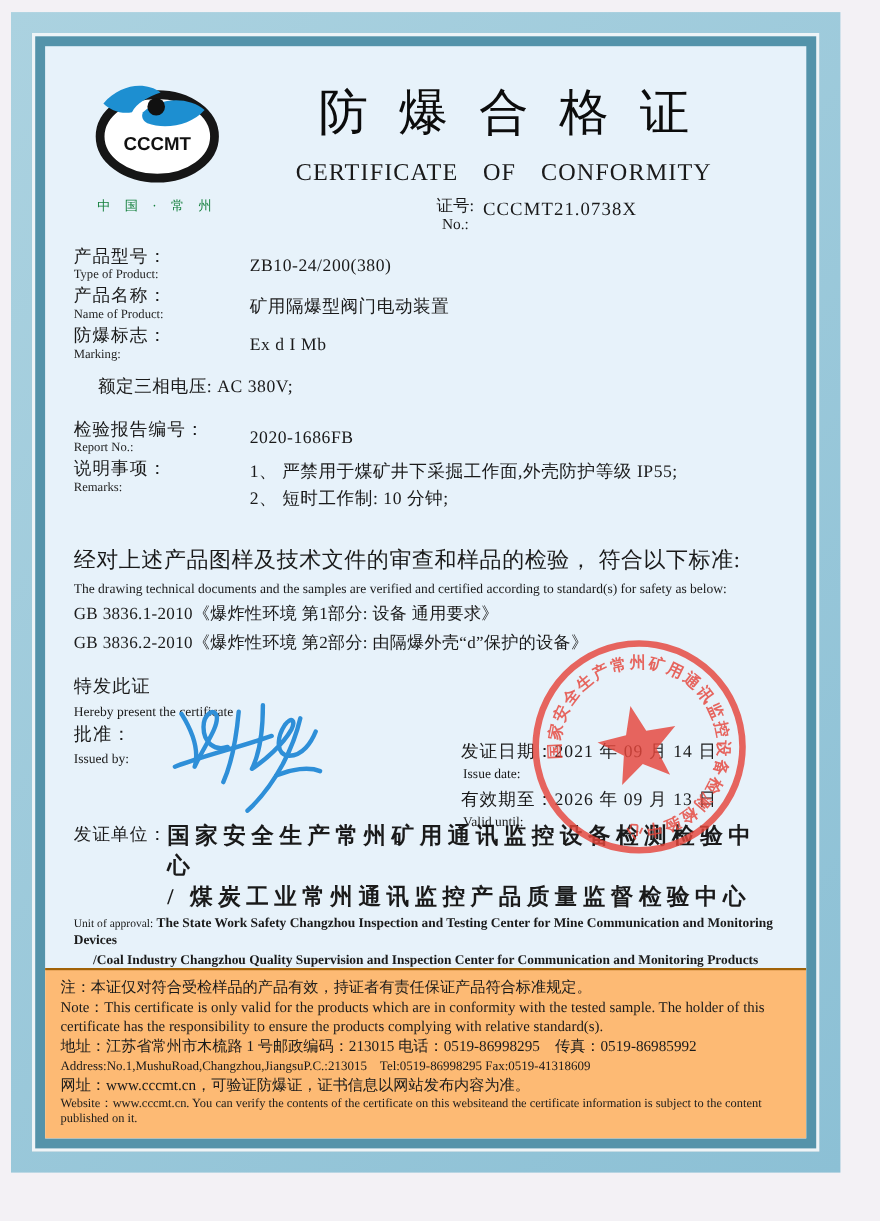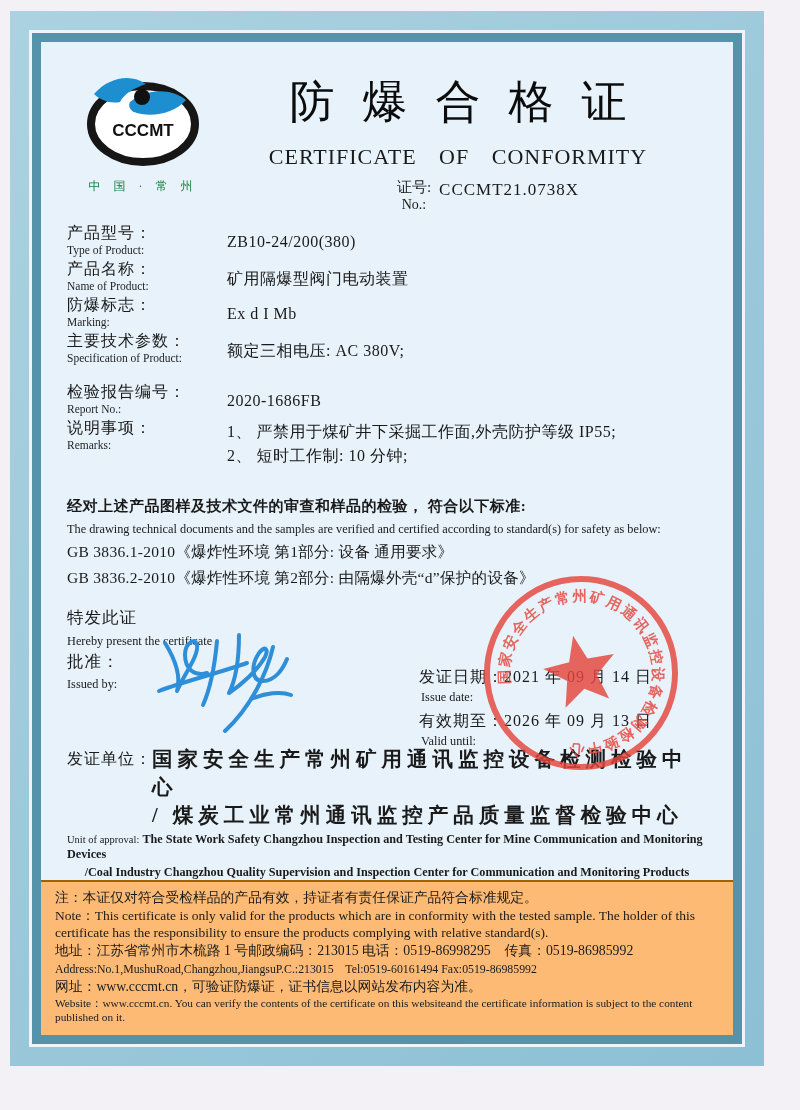--- a/index.html
+++ b/index.html
@@ -42,21 +42,21 @@
   .fields{margin-top:10px;}
   .field-row{display:flex;margin-bottom:3px;}
   .field-label{width:138px;flex:none;}
   .label-cn{font-size:16px;letter-spacing:1px;}
   .label-en{font-size:11.5px;color:#1f1f1f;}
   .field-value{flex:1;font-size:16px;padding:10px 0 0 22px;letter-spacing:.5px;}
   .field-value.twolines{padding-top:2px;line-height:24px;}
   .gap-row{margin-top:18px;}
   
   .standards{margin-top:26px;}
-  .std-cn{font-size:15px;letter-spacing:.5px;font-weight:bold;}
+  .std-cn{font-size:20px;letter-spacing:.5px;}
   .std-en{font-size:12.3px;margin-top:6px;}
   .std-item{font-size:15.5px;margin-top:5px;letter-spacing:.3px;}
   
   .issue{position:relative;height:186px;}
   .present-cn{font-size:16.5px;margin-top:18px;letter-spacing:1px;}
   .present-en{font-size:12.3px;margin-top:5px;}
   .approve-cn{font-size:16.5px;margin-top:2px;letter-spacing:1px;}
   .approve-en{font-size:12.3px;margin-top:4px;}
   .signature{position:absolute;left:88px;top:40px;}
   .dates{position:absolute;left:352px;top:78px;}
@@ -141,24 +141,20 @@
 
       <div class="field-row">
         <div class="field-label">
           <div class="label-cn">防爆标志：</div>
           <div class="label-en">Marking:</div>
         </div>
         <div class="field-value">Ex d I Mb</div>
       </div>
 
       <div class="field-row">
-        <div class="field-label">
-          <div class="label-cn">主要技术参数：</div>
-          <div class="label-en">Specification of Product:</div>
-        </div>
         <div class="field-value">额定三相电压: AC 380V;</div>
       </div>
 
       <div class="field-row gap-row">
         <div class="field-label">
           <div class="label-cn">检验报告编号：</div>
           <div class="label-en">Report No.:</div>
         </div>
         <div class="field-value">2020-1686FB</div>
       </div>
@@ -229,20 +225,20 @@
         </div>
       </div>
       <div class="approval-en1"><span class="en-label">Unit of approval:</span> <b>The State Work Safety Changzhou Inspection and Testing Center for Mine Communication and Monitoring Devices</b></div>
       <div class="approval-en2">/Coal Industry Changzhou Quality Supervision and Inspection Center for Communication and Monitoring Products</div>
     </div>
 
     <div class="note-box">
       <div class="note-cn">注：本证仅对符合受检样品的产品有效，持证者有责任保证产品符合标准规定。</div>
       <div class="note-en">Note：This certificate is only valid for the products which are in conformity with the tested sample. The holder of this certificate has the responsibility to ensure the products complying with relative standard(s).</div>
       <div class="addr-cn">地址：江苏省常州市木梳路 1 号邮政编码：213015 电话：0519-86998295　传真：0519-86985992</div>
-      <div class="addr-en">Address:No.1,MushuRoad,Changzhou,JiangsuP.C.:213015　Tel:0519-60161494 Fax:0519-86985992</div>
+      <div class="addr-en">Address:No.1,MushuRoad,Changzhou,JiangsuP.C.:213015　Tel:0519-86998295 Fax:0519-41318609</div>
       <div class="web-cn">网址：www.cccmt.cn，可验证防爆证，证书信息以网站发布内容为准。</div>
       <div class="web-en">Website：www.cccmt.cn. You can verify the contents of the certificate on this websiteand the certificate information is subject to the content published on it.</div>
     </div>
 
   </div>
  </div>
 </div>
 
 </body></html>

